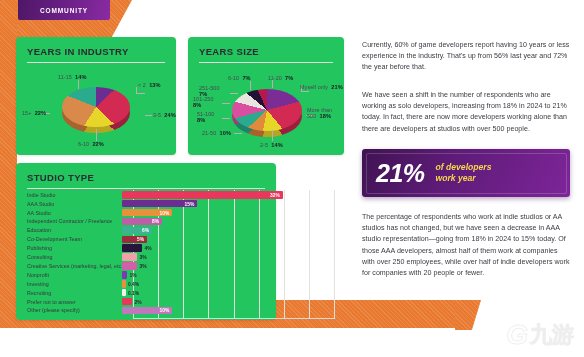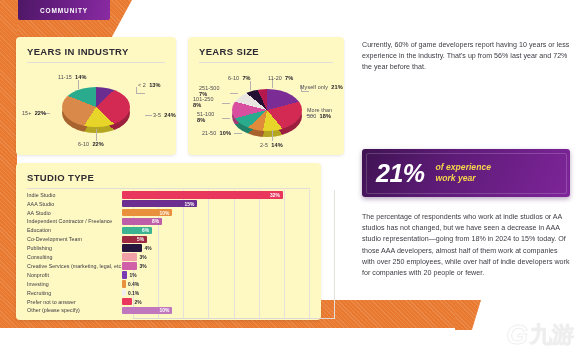--- a/index.html
+++ b/index.html
@@ -47,26 +47,26 @@
   .community-tag {
     position:absolute; left:18px; top:0; width:92px; height:20px;
     background: linear-gradient(100deg,#4e1766 0%, #6e2089 55%, #8a2ba3 100%);
     color:#fff; font-size:6.5px; font-weight:700; letter-spacing:.9px;
     display:flex; align-items:center; justify-content:center;
     border-bottom-left-radius:2px; border-bottom-right-radius:2px;
   }
 
   
   .card {
-    position:absolute; background:#fef9c3; border-radius:4px;
+    position:absolute; background:#22c55e; border-radius:4px;
     box-shadow: 0 1px 3px rgba(0,0,0,.10);
   }
   #card-years { left:16px;  top:37px;  width:160px; height:118px; }
   #card-size  { left:188px; top:37px;  width:156px; height:118px; }
-  #card-type  { left:16px;  top:163px; width:305px; height:157px; }
+  #card-type  { left:16px;  top:163px; width:260px; height:157px; }
 
   .card-title {
     font-size:9.5px; font-weight:700; color:#2d2a33; letter-spacing:.35px;
     padding:9px 0 5px 11px;
   }
   .card-rule { height:1px; background:#e2ddd9; margin:0 11px; }
 
   
   .pie-wrap { position:relative; }
   .pie3d { position:absolute; border-radius:50%; }
@@ -359,25 +359,26 @@
             <div class="bar" style="width: 50.25px; background: rgb(192, 119, 189);">
               <span class="bar-val">10%</span>
             </div>
           </div>
         </div>
         <div class="axis-base" style="left: 117px; top: 127.6px; width: 201px;"></div>
       </div>
   </div>
 
   <div class="rtext" id="para1">Currently, 60% of game developers report having 10 years or less experience in the industry. That's up from 56% last year and 72% the year before that.</div>
+  <div class="rtext" id="para2">We have seen a shift in the number of respondents who are working as solo developers, increasing from 18% in 2024 to 21% today. In fact, there are now more developers working alone than there are developers at studios with over 500 people.</div>
 
   <div class="callout">
     <div class="callout-num">21%</div>
     <div class="callout-txt">
-      <span>of experience</span><br>
+      <span>of developers</span><br>
       <span>work year</span>
     </div>
   </div>
 
   <div class="rtext" id="para3">The percentage of respondents who work at indie studios or AA studios has not changed, but we have seen a decrease in AAA studio representation—going from 18% in 2024 to 15% today. Of those AAA developers, almost half of them work at companies with over 250 employees, while over half of indie developers work for companies with 20 people or fewer.</div>
 
   <div class="watermark">
     <span class="wm-glyph">G</span>
     <span class="wm-cn">九游</span>
   </div>

